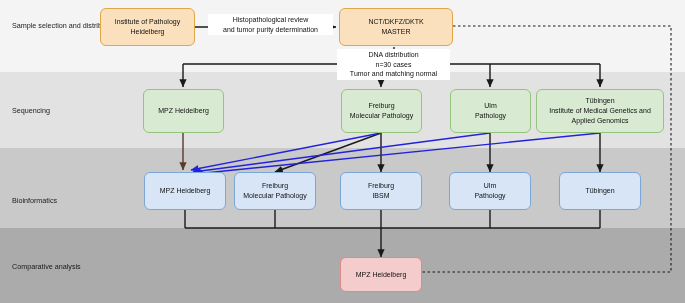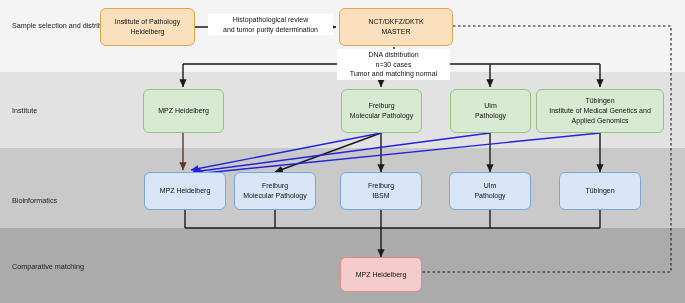--- a/index.html
+++ b/index.html
@@ -81,23 +81,23 @@
 
 <div id="root">
 
   <div class="band band-1"></div>
   <div class="band band-2"></div>
   <div class="band band-3"></div>
   <div class="band band-4"></div>
 
   <div class="band-label" style="top:21px;">Sample selection
 and distribution</div>
-  <div class="band-label" style="top:106px;">Institute</div>
+  <div class="band-label" style="top:106px;">Sequencing</div>
   <div class="band-label" style="top:196px;">Bioinformatics</div>
-  <div class="band-label" style="top:262px;">Comparative matching</div>
+  <div class="band-label" style="top:262px;">Comparative analysis</div>
 
   <svg id="wires" viewBox="0 0 685 303">
     <defs>
       <marker id="ah-black" markerWidth="7" markerHeight="7" refX="5.6" refY="2.6" orient="auto" markerUnits="strokeWidth">
         <path d="M0,0 L5.8,2.6 L0,5.2 z" fill="#1a1a1a"></path>
       </marker>
       <marker id="ah-blue" markerWidth="7" markerHeight="7" refX="5.6" refY="2.6" orient="auto" markerUnits="strokeWidth">
         <path d="M0,0 L5.8,2.6 L0,5.2 z" fill="#2222dd"></path>
       </marker>
       <marker id="ah-brown" markerWidth="7" markerHeight="7" refX="5.6" refY="2.6" orient="auto" markerUnits="strokeWidth">

